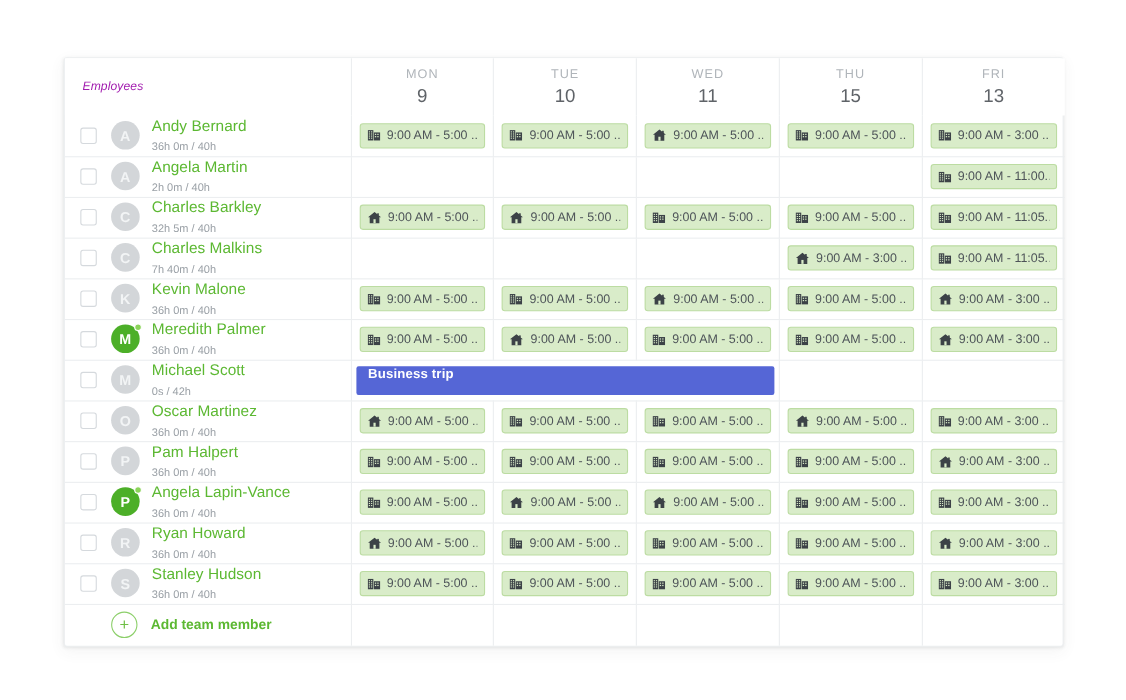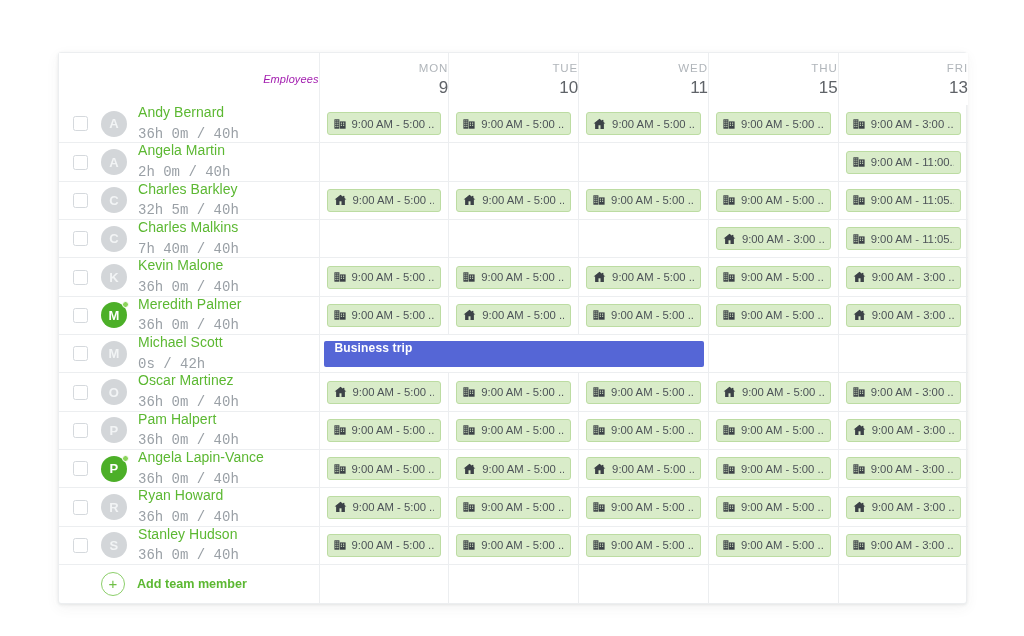--- a/index.html
+++ b/index.html
@@ -31,21 +31,21 @@
     width: 909px;
     table-layout: fixed;
   }
   table.sched td, table.sched th {
     border-right: 1px solid #eceef0;
     border-bottom: 1px solid #eceef0;
     padding: 0;
     vertical-align: middle;
   }
   table.sched tr > *:last-child { border-right: none; }
-  table.sched tr:last-child > * { border-bottom: none; text-align: right; }
+  table.sched tr:last-child > * { border-bottom: none; }
 
   col.c-emp { width: 260px; }
   col.c-day { width: 129.8px; }
 
   
   thead th {
     height: 52px;
     background: #ffffff;
     font-weight: normal;
   }
@@ -108,23 +108,22 @@
   }
   .emp-text { margin-left: 11px; line-height: 1.12; }
   .emp-name {
     color: #5cb832;
     font-size: 14px;
     font-weight: normal;
     letter-spacing: .05px;
   }
   .emp-hours {
     color: #9aa0a6;
-    font-size: 14px;
+    font-size: 10px;
     margin-top: 6px;
-    font-family: Liberation Mono, monospace;
   }
 
   
   .day-cell { padding: 0 7px !important; }
   .chip {
     display: flex;
     align-items: center;
     height: 23px;
     background: #d9ecc9;
     border: 1px solid #bcdca2;

